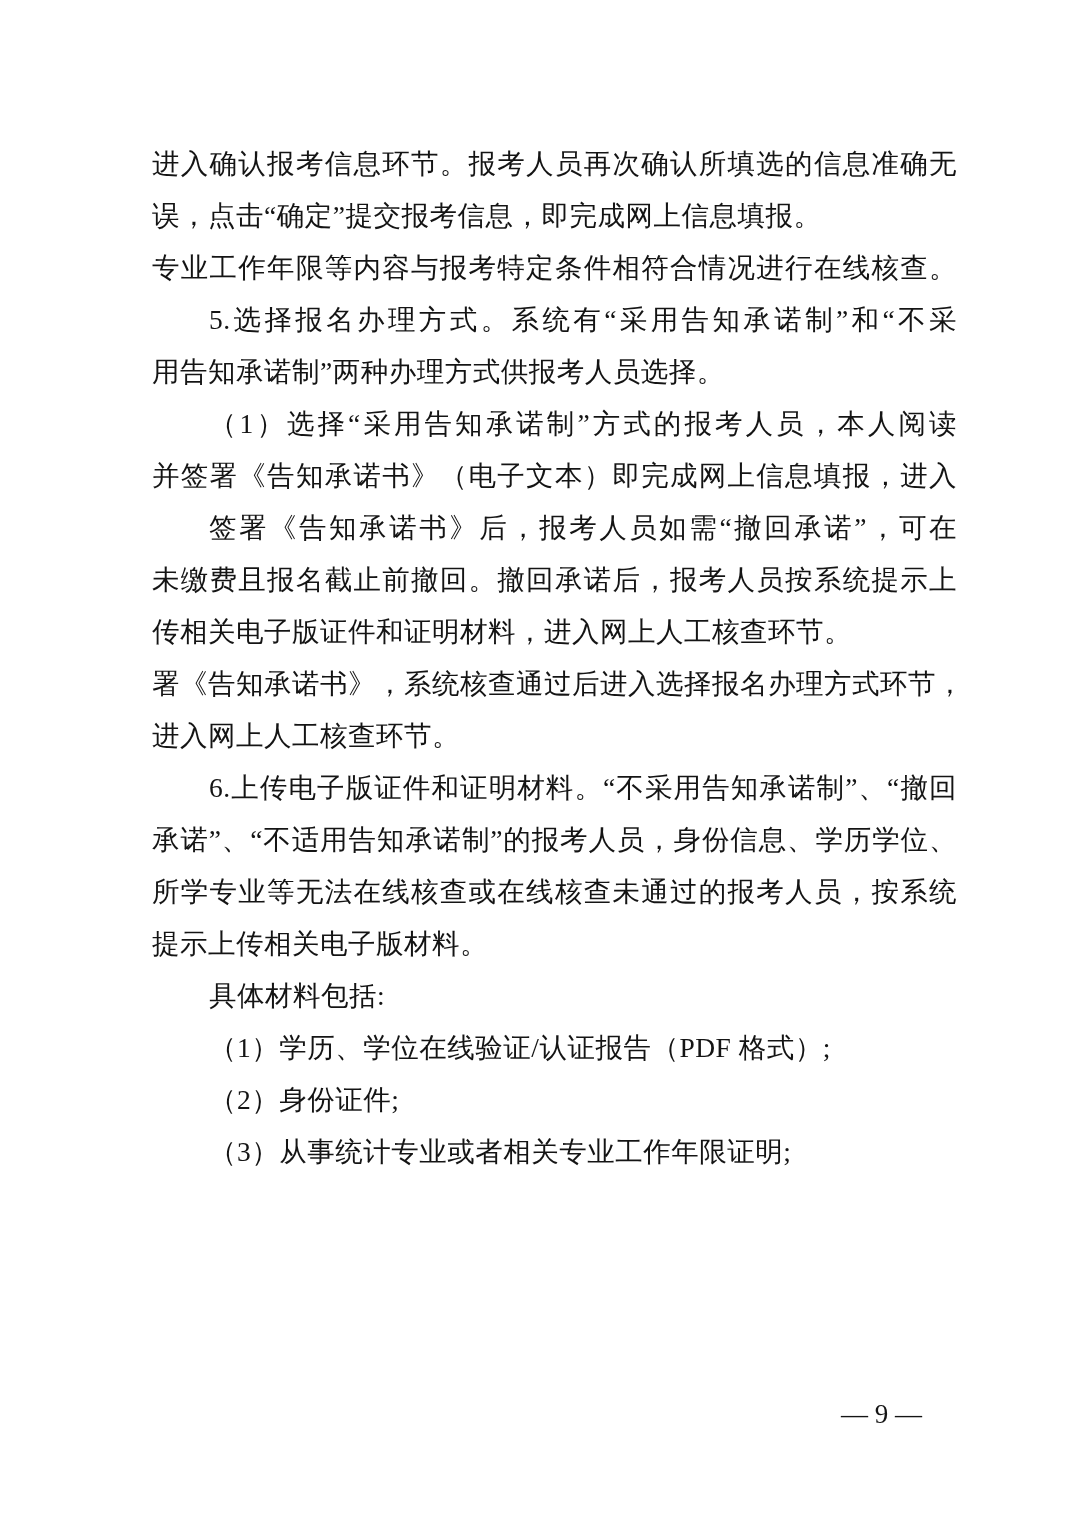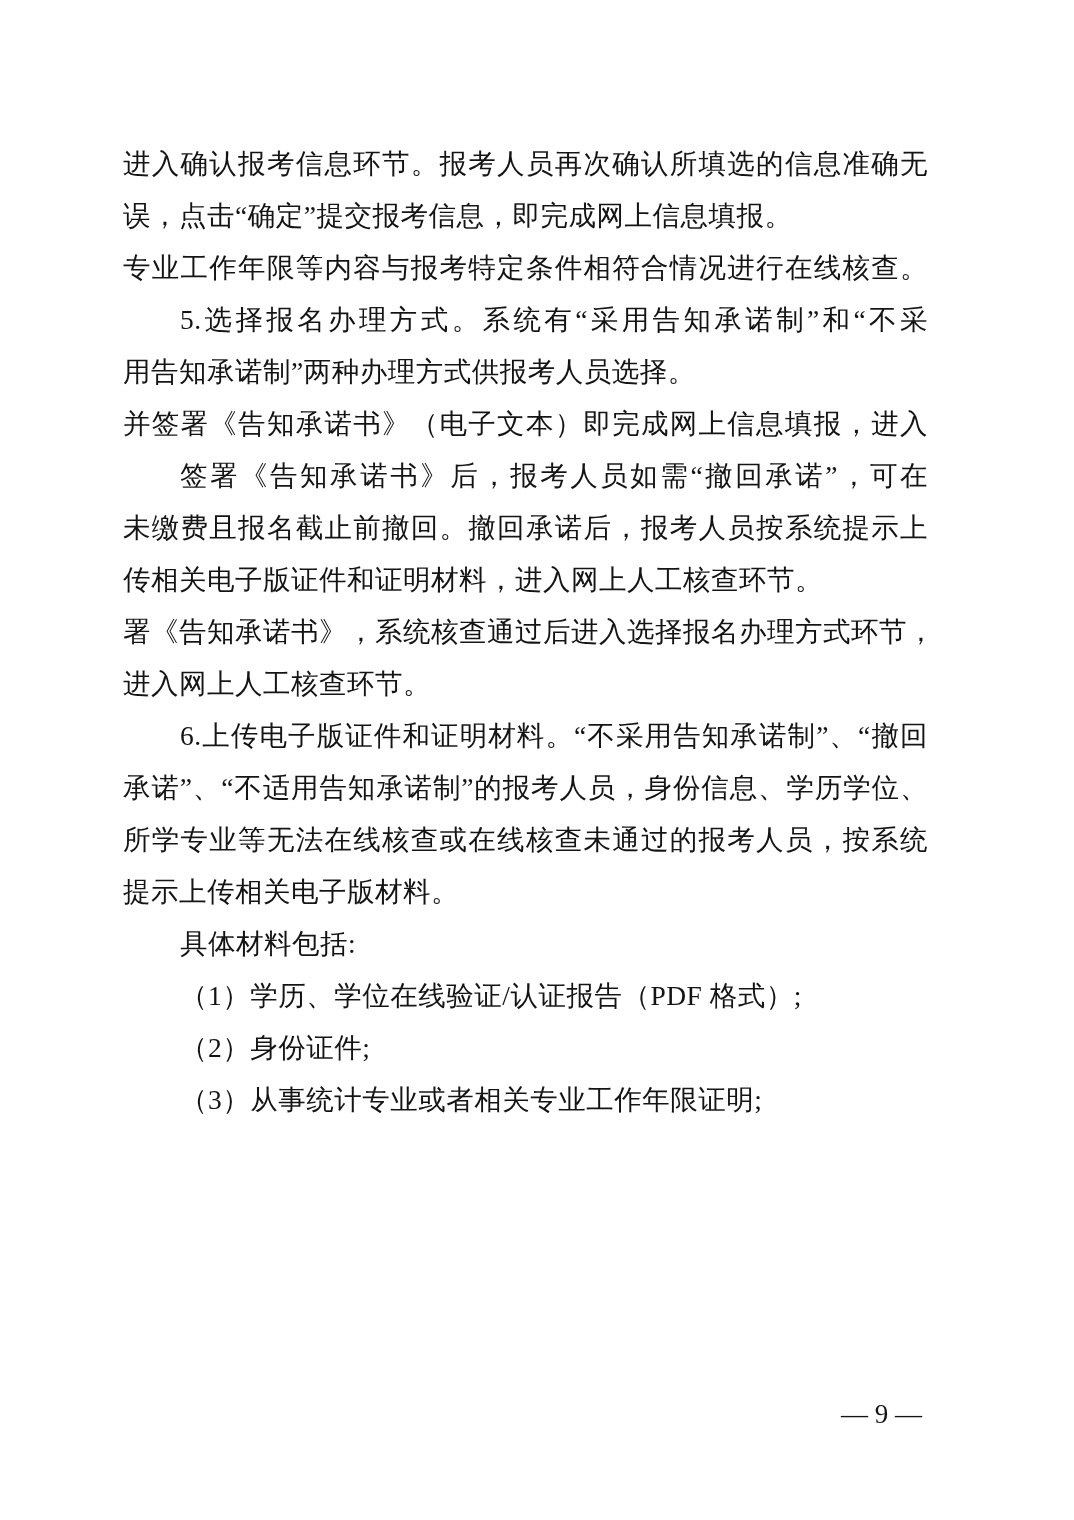--- a/index.html
+++ b/index.html
@@ -15,21 +15,21 @@
     color: #141414;
     overflow: hidden;
   }
   .page {
     position: absolute;
     inset: 0;
     background: #ffffff;
   }
   .content {
     position: absolute;
-    left: 123px;
+    left: 152px;
     top: 138px;
     width: 805px;
   }
   .line {
     font-size: 27.5px;
     height: 52px;
     line-height: 52px;
     white-space: nowrap;
     letter-spacing: 0.5px;
   }
@@ -56,20 +56,21 @@
 </head>
 <body>
 
 <div class="page">
   <div class="content">
     <div class="line justify">进入确认报考信息环节。报考人员再次确认所填选的信息准确无</div>
     <div class="line last">误，点击“确定”提交报考信息，即完成网上信息填报。</div>
     <div class="line justify">专业工作年限等内容与报考特定条件相符合情况进行在线核查。</div>
     <div class="line justify indent">5.选择报名办理方式。系统有“采用告知承诺制”和“不采</div>
     <div class="line last">用告知承诺制”两种办理方式供报考人员选择。</div>
+    <div class="line justify indent">（1）选择“采用告知承诺制”方式的报考人员，本人阅读</div>
     <div class="line justify">并签署《告知承诺书》（电子文本）即完成网上信息填报，进入</div>
     <div class="line justify indent">签署《告知承诺书》后，报考人员如需“撤回承诺”，可在</div>
     <div class="line justify">未缴费且报名截止前撤回。撤回承诺后，报考人员按系统提示上</div>
     <div class="line last">传相关电子版证件和证明材料，进入网上人工核查环节。</div>
     <div class="line justify">署《告知承诺书》，系统核查通过后进入选择报名办理方式环节，</div>
     <div class="line last">进入网上人工核查环节。</div>
     <div class="line justify indent">6.上传电子版证件和证明材料。“不采用告知承诺制”、“撤回</div>
     <div class="line justify">承诺”、“不适用告知承诺制”的报考人员，身份信息、学历学位、</div>
     <div class="line justify">所学专业等无法在线核查或在线核查未通过的报考人员，按系统</div>
     <div class="line last">提示上传相关电子版材料。</div>

